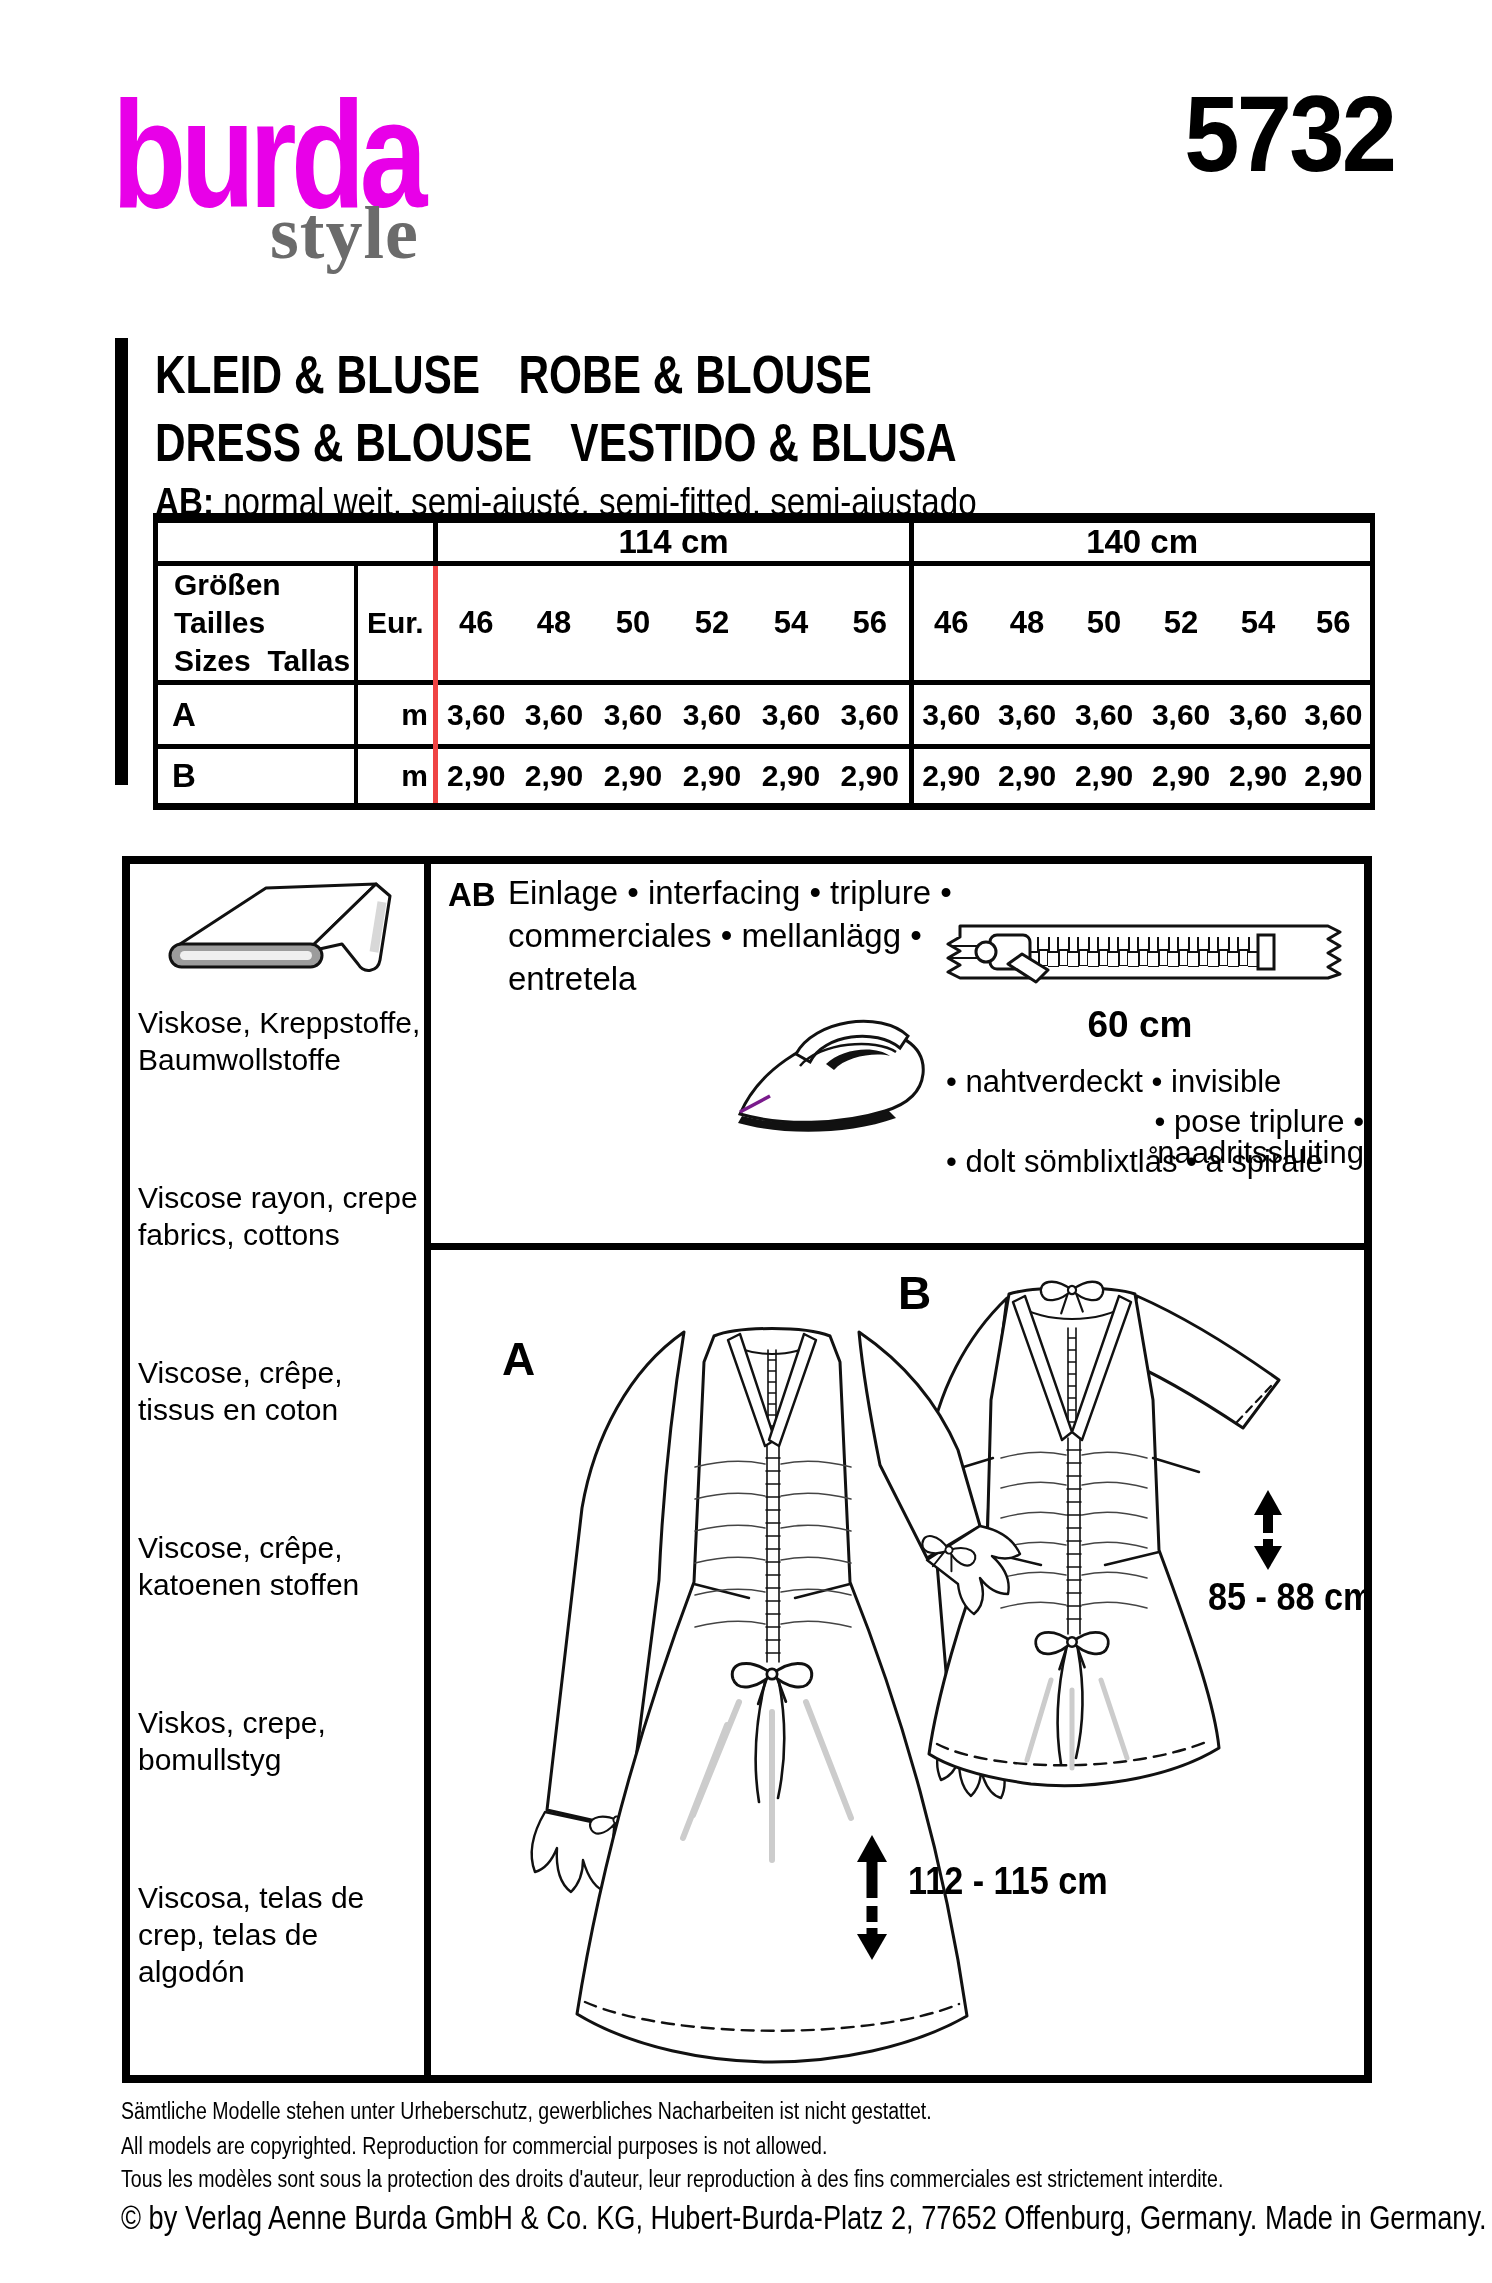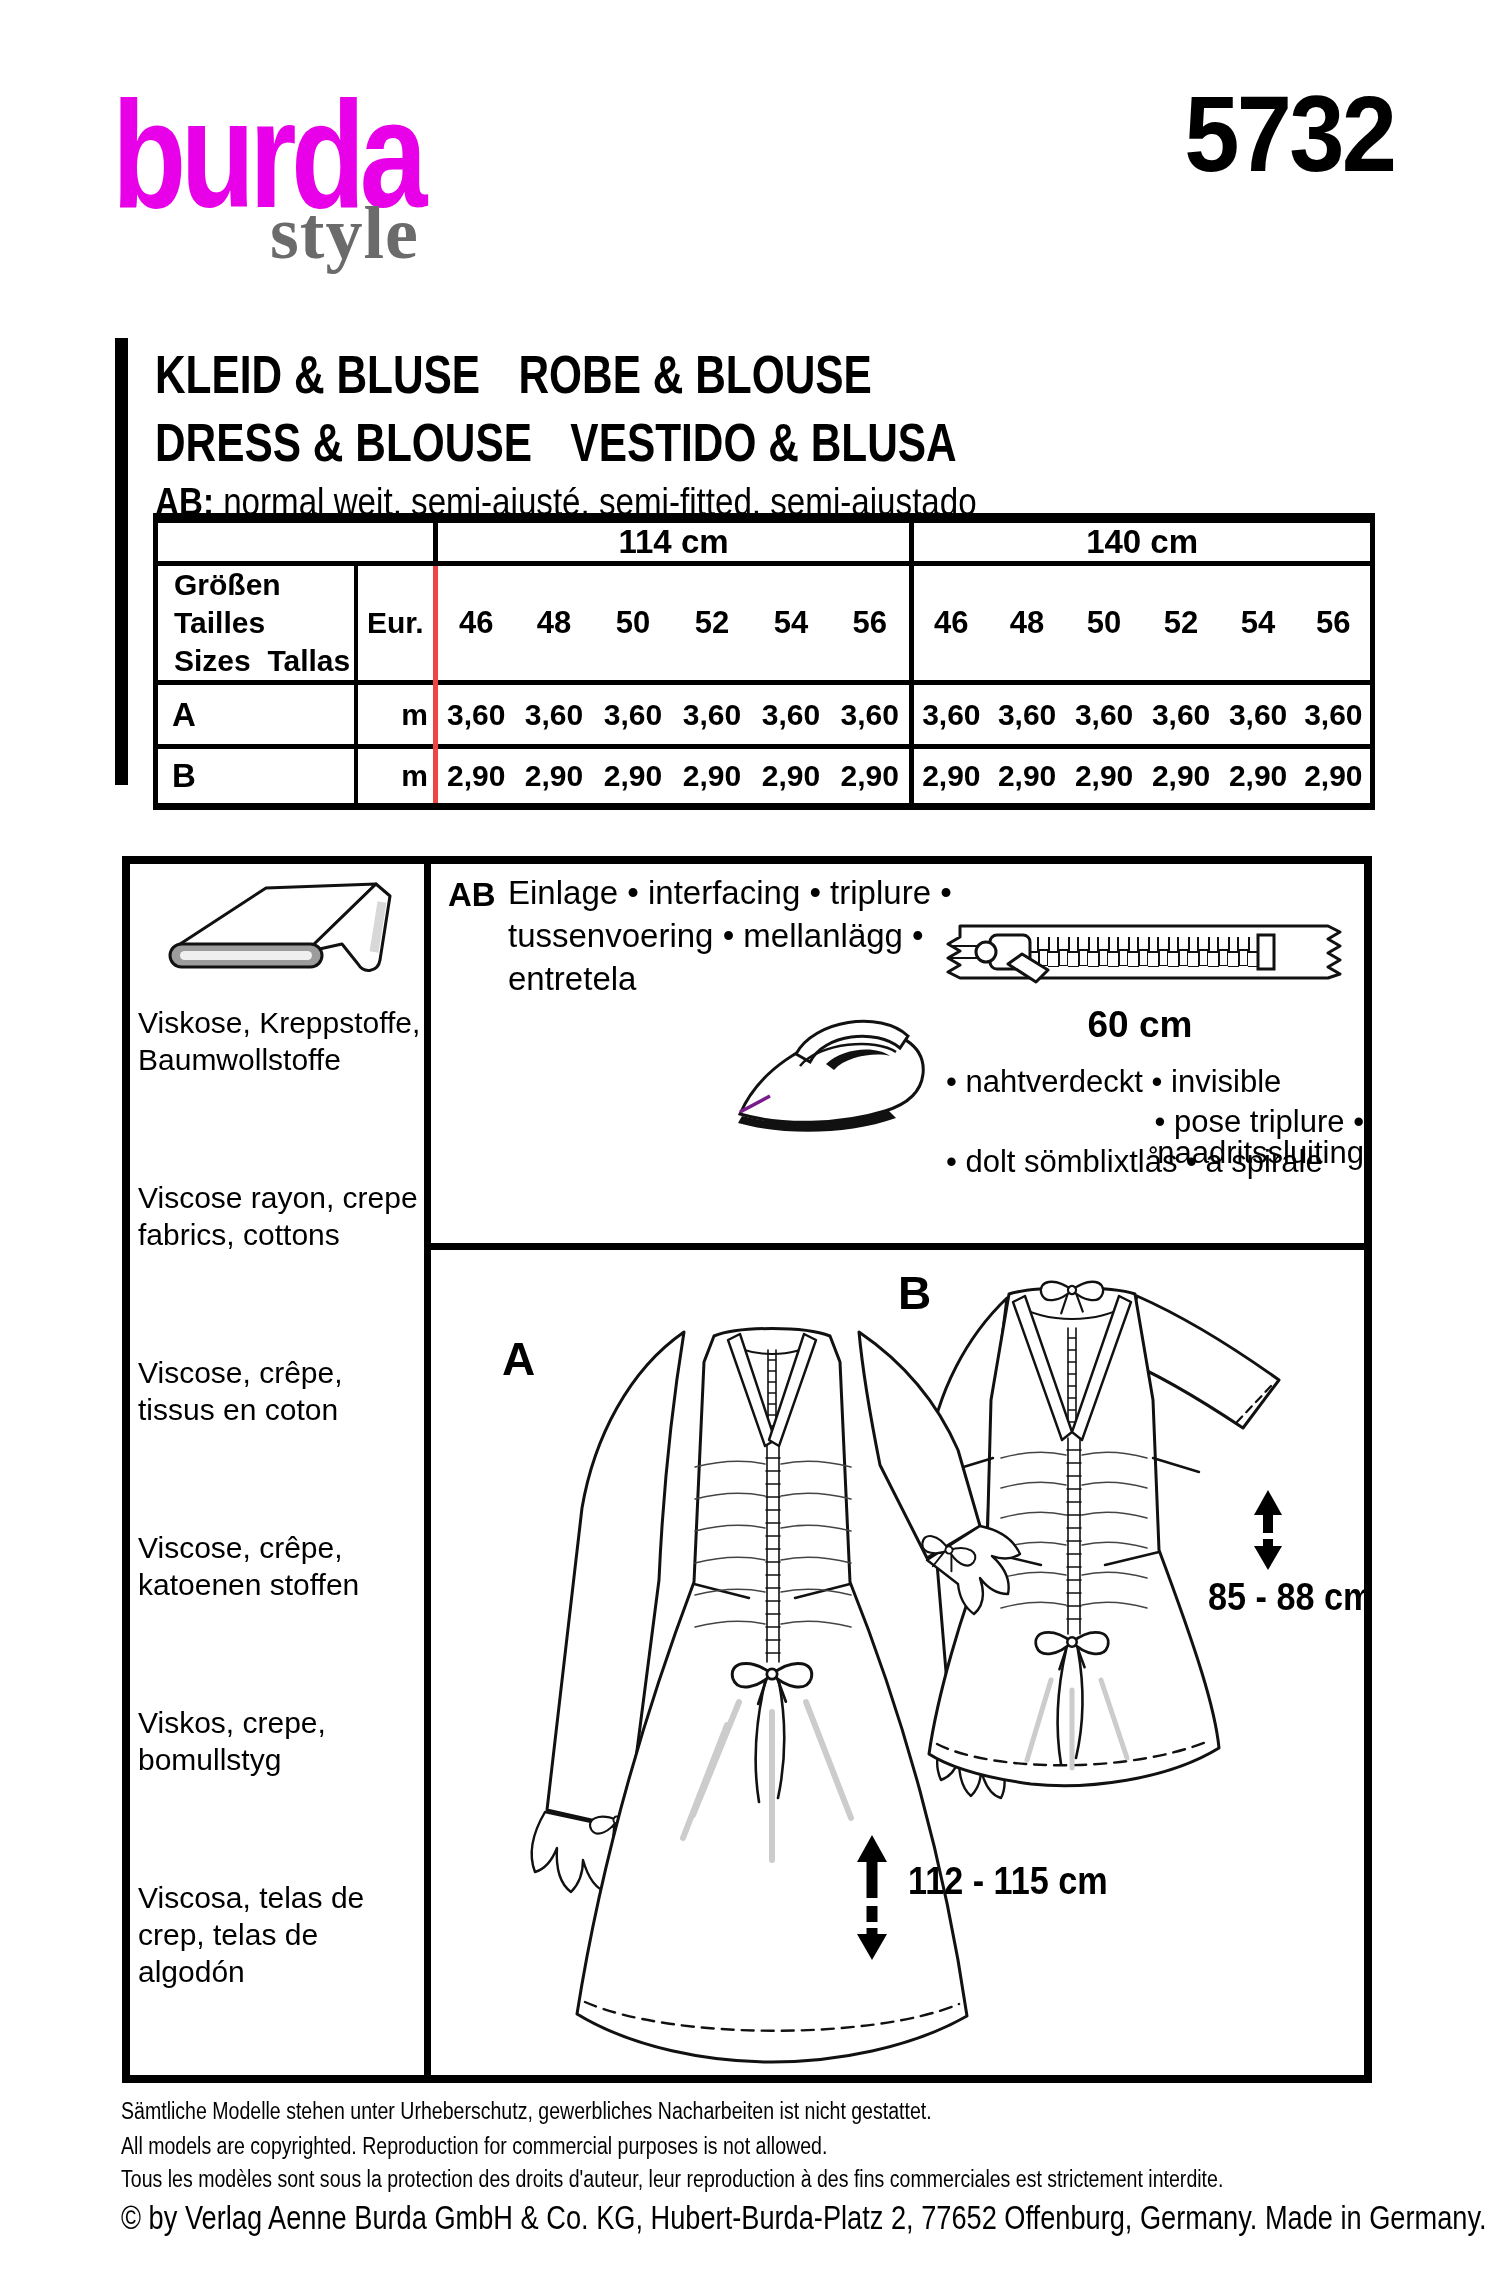--- a/index.html
+++ b/index.html
@@ -172,21 +172,21 @@
     </svg>
     <div class="fabric-item" style="top:140px">Viskose, Kreppstoffe, Baumwollstoffe</div>
     <div class="fabric-item" style="top:490px">Viscose, crêpe, tissus en coton</div>
     <div class="fabric-item" style="top:315px">Viscose rayon, crepe fabrics, cottons</div>
     <div class="fabric-item" style="top:665px">Viscose, crêpe, katoenen stoffen</div>
     <div class="fabric-item" style="top:840px">Viskos, crepe, bomullstyg</div>
     <div class="fabric-item" style="top:1015px">Viscosa, telas de crep, telas de algodón</div>
 
     <div class="notions-ab">AB</div>
     <div class="notions-line" style="top:12px">Einlage • interfacing • triplure •</div>
-    <div class="notions-line" style="top:55px">tussenvoering • mellanlägg •</div>
+    <div class="notions-line" style="top:55px">commerciales • mellanlägg •</div>
     <div class="notions-line" style="top:98px">entretela</div>
 
     <svg class="iron-icon" width="210" height="170" viewBox="0 0 210 170">
       <path d="M10 122 C28 80 75 47 128 40 C168 35 196 54 193 82 C191 100 178 112 155 119 C110 133 52 134 10 122 Z" fill="#fff" stroke="#111" stroke-width="3"></path>
       <path d="M66 62 C84 28 150 18 178 44 L170 56 C146 36 94 42 80 70 Z" fill="#fff" stroke="#111" stroke-width="3"></path>
       <path d="M70 74 C90 50 146 46 166 60" fill="none" stroke="#111" stroke-width="2.5"></path>
       <path d="M96 72 C112 56 146 53 160 64 C146 60 116 64 104 78 Z" fill="#111"></path>
       <path d="M12 124 C58 136 118 132 158 118 L166 126 C116 144 50 143 8 131 Z" fill="#111"></path>
       <path d="M10 120 L40 104" stroke="var(--iron-accent)" stroke-width="3.5" fill="none"></path>
     </svg>

